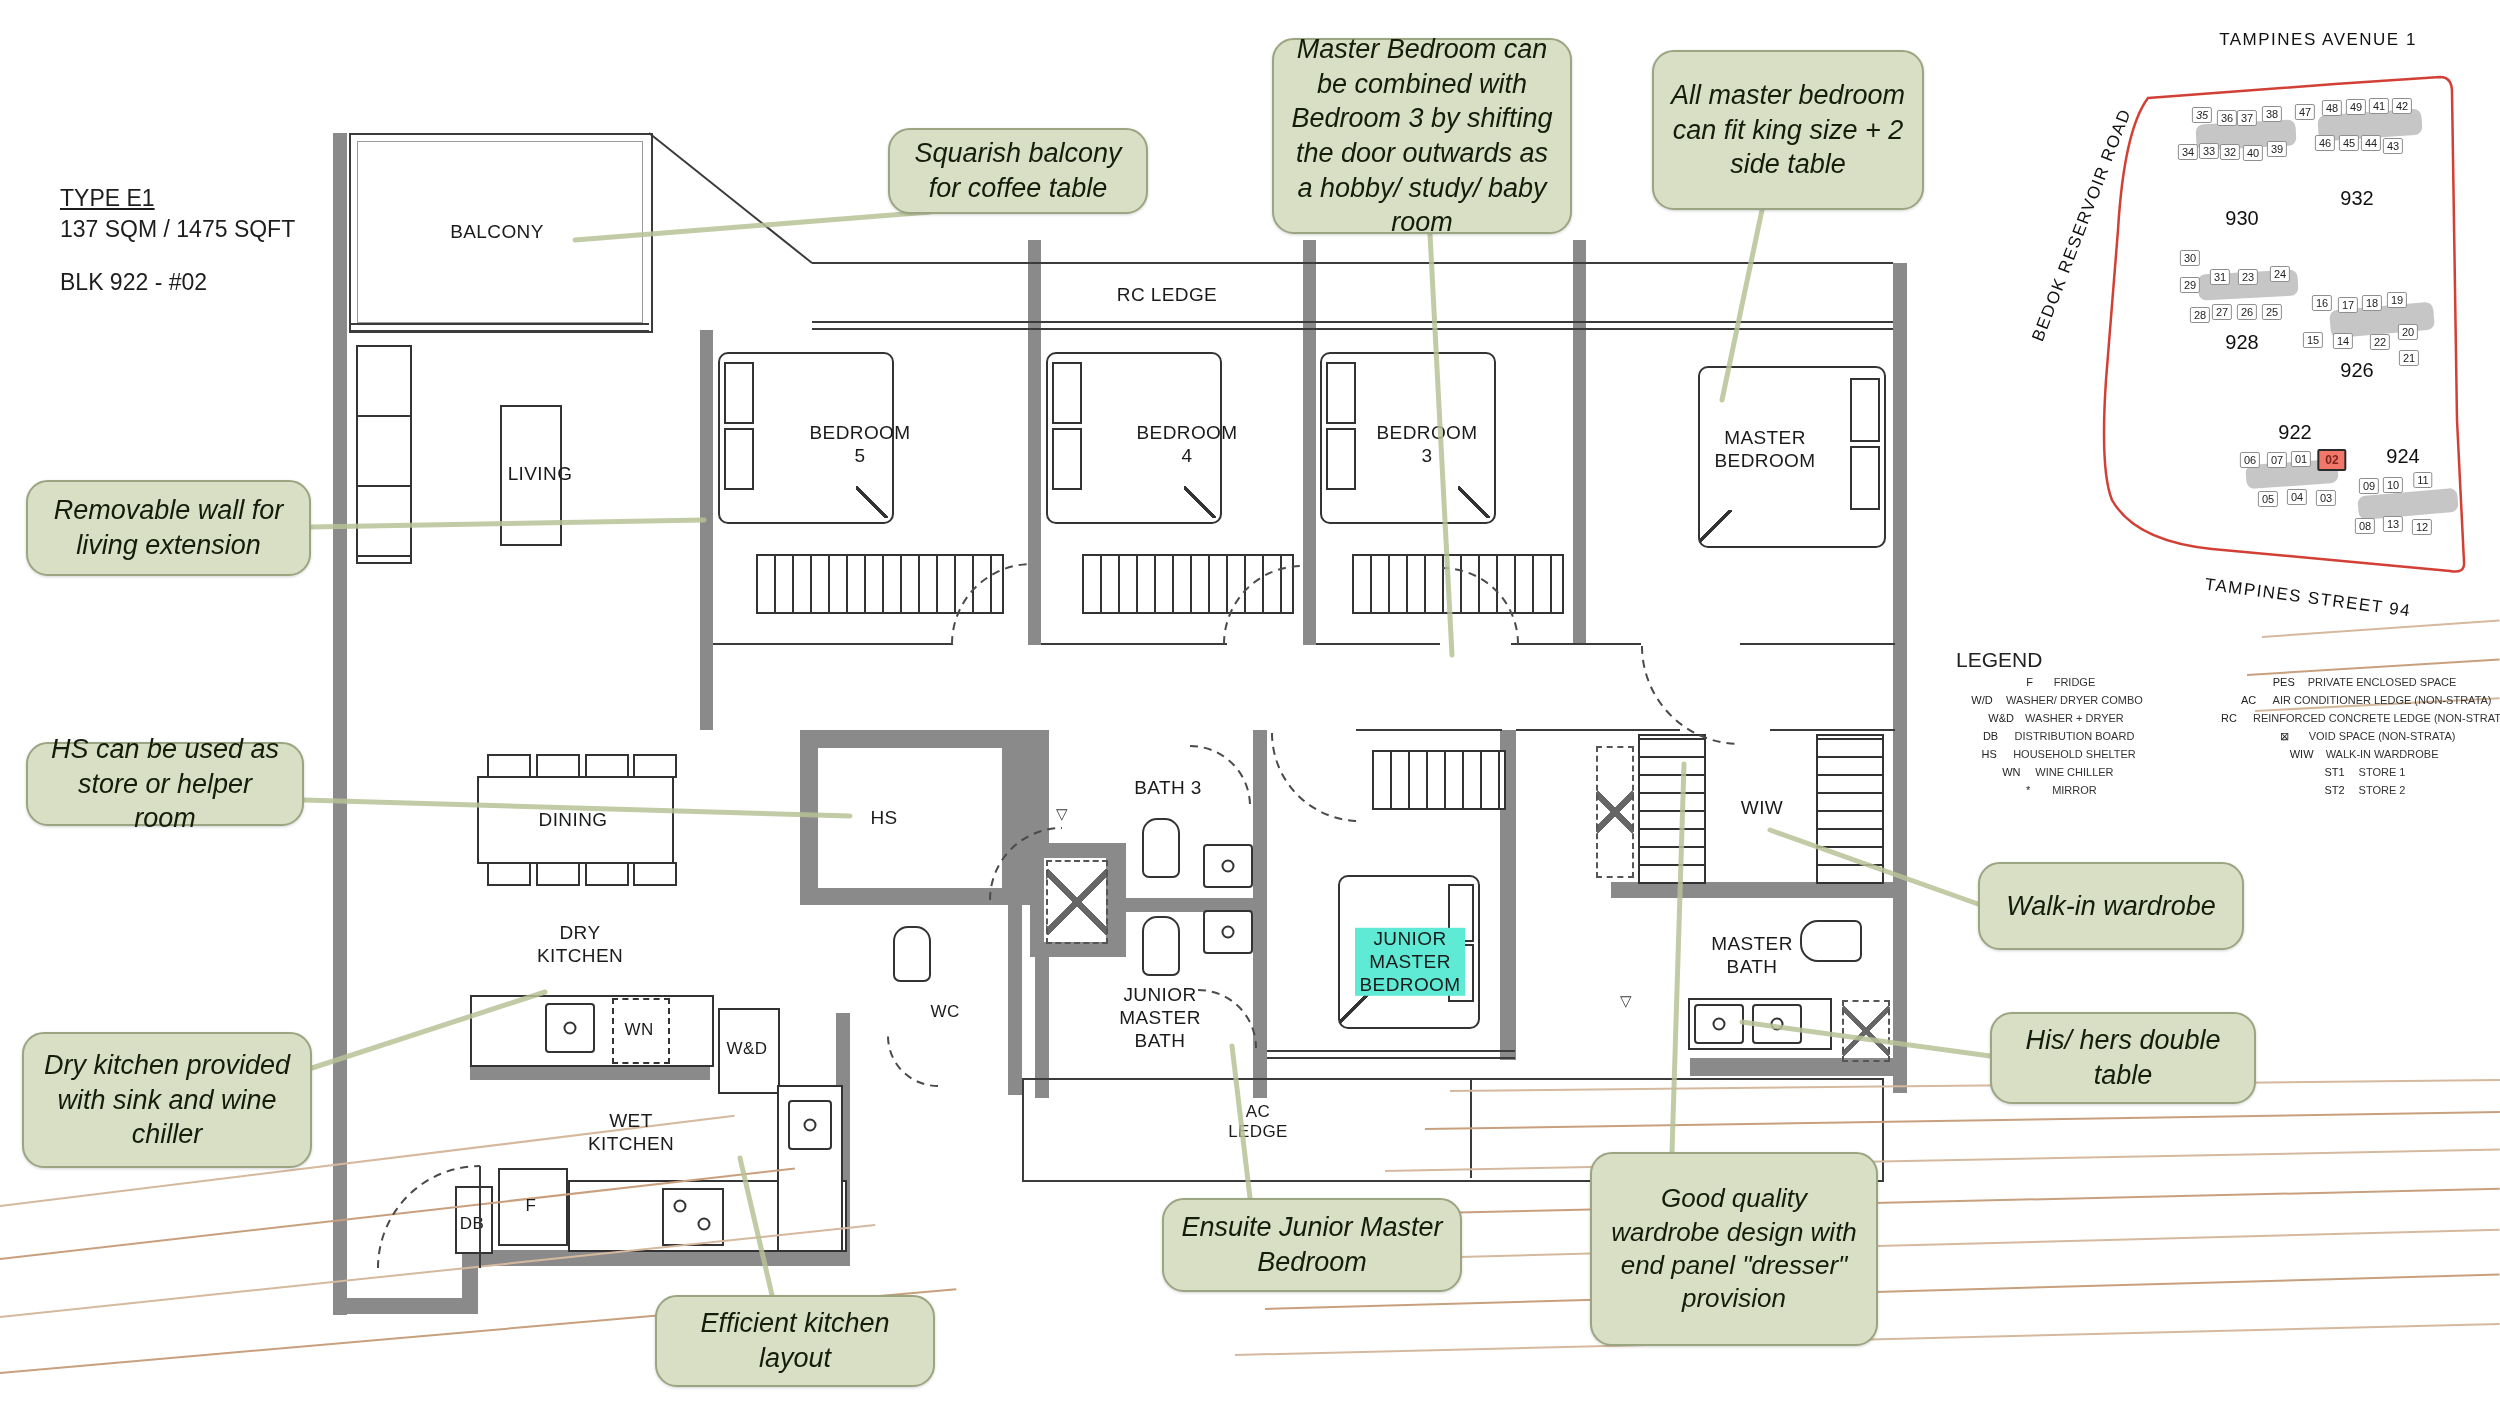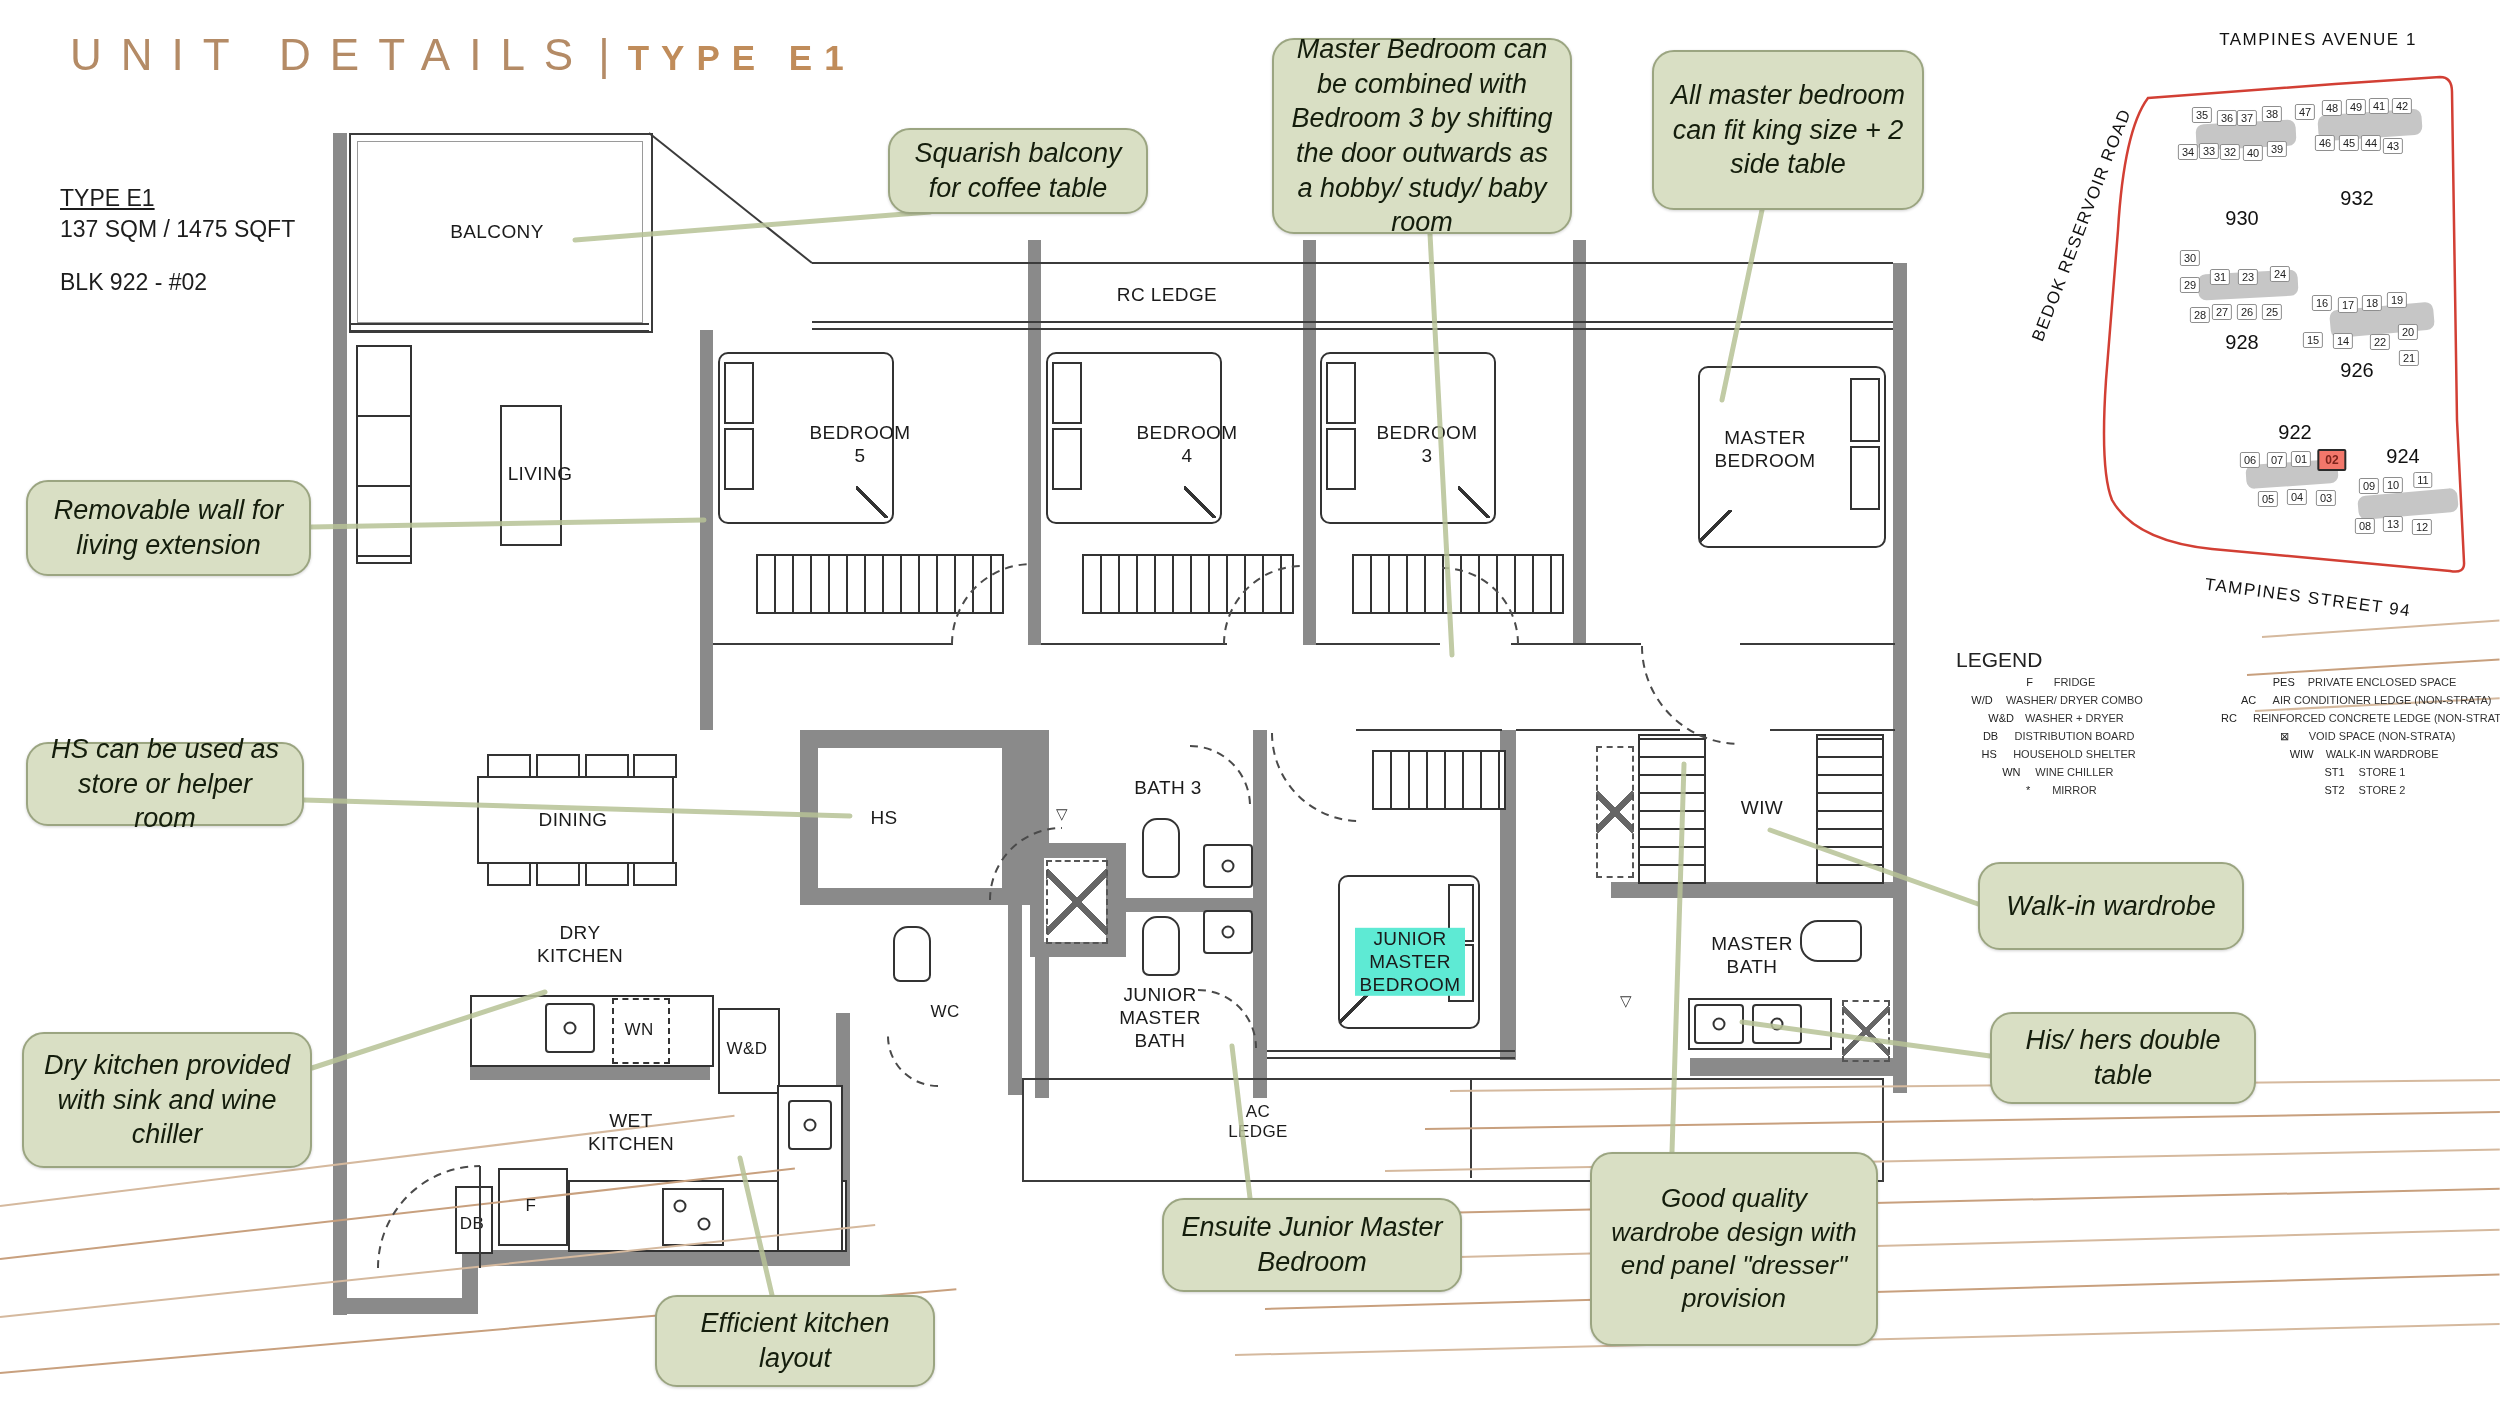--- a/index.html
+++ b/index.html
@@ -82,23 +82,20 @@
   <div class="contour" style="left:1265px;top:1308px;width:1235px;background:#c8a07e;transform:rotate(-1.6deg)"></div>
   <div class="contour" style="left:1235px;top:1354px;width:1265px;background:#d5b99e;transform:rotate(-1.4deg)"></div>
   <div class="contour" style="left:0;top:1205px;width:740px;background:#d5b99e;transform:rotate(-7deg)"></div>
   <div class="contour" style="left:0;top:1258px;width:800px;background:#c8a07e;transform:rotate(-6.5deg)"></div>
   <div class="contour" style="left:0;top:1316px;width:880px;background:#d5b99e;transform:rotate(-6deg)"></div>
   <div class="contour" style="left:0;top:1372px;width:960px;background:#c8a07e;transform:rotate(-5deg)"></div>
   <div class="contour" style="left:2262px;top:636px;width:238px;background:#d5b99e;transform:rotate(-4deg)"></div>
   <div class="contour" style="left:2247px;top:674px;width:253px;background:#c8a07e;transform:rotate(-3.5deg)"></div>
   <div class="contour" style="left:2255px;top:710px;width:245px;background:#d5b99e;transform:rotate(-3deg)"></div>
 
-  <div id="title">
-    <span class="t1">UNIT DETAILS</span><span class="tdiv">|</span><span class="t2">TYPE E1</span>
-  </div>
   <div id="unit-info">
     <div class="u1">TYPE E1</div>
     <div class="u2">137 SQM / 1475 SQFT</div>
     <div class="u3">BLK 922 - #02</div>
   </div>
 
   <div id="plan">
 
     <div class="wall" style="left:333px;top:133px;width:14px;height:1182px"></div>
     <div class="wall" style="left:1893px;top:263px;width:14px;height:830px"></div>
@@ -309,21 +306,21 @@
   <div class="callout" style="left:1990px;top:1012px;width:266px;height:92px">
       <span>His/ hers double table</span>
     </div>
 
   <div class="road" style="left:2318px;top:40px">TAMPINES AVENUE 1</div>
   <div class="road" style="left:2082px;top:225px;transform:translate(-50%,-50%) rotate(-69deg)">BEDOK RESERVOIR ROAD</div>
   <div class="road" style="left:2308px;top:598px;transform:translate(-50%,-50%) rotate(7.5deg)">TAMPINES STREET 94</div>
   <div id="sitemap-layer">
       <div class="blob" style="left: 2196px; top: 122px; width: 100px; height: 26px; transform: rotate(-3deg);"></div>
       <div class="bname" style="left: 2242px; top: 218px;">930</div>
-      <div class="chip" style="left: 2202px; top: 115px;">35</div>
+      <div class="chip" style="left: 2202px; top: 115px; font-style: italic;">35</div>
       <div class="chip" style="left: 2227px; top: 118px;">36</div>
       <div class="chip" style="left: 2247px; top: 118px;">37</div>
       <div class="chip" style="left: 2272px; top: 114px;">38</div>
       <div class="chip" style="left: 2188px; top: 152px;">34</div>
       <div class="chip" style="left: 2209px; top: 151px;">33</div>
       <div class="chip" style="left: 2230px; top: 152px;">32</div>
       <div class="chip" style="left: 2253px; top: 153px;">40</div>
       <div class="chip" style="left: 2277px; top: 149px;">39</div>
       <div class="blob" style="left: 2318px; top: 112px; width: 104px; height: 26px; transform: rotate(-4deg);"></div>
       <div class="bname" style="left: 2357px; top: 198px;">932</div>

